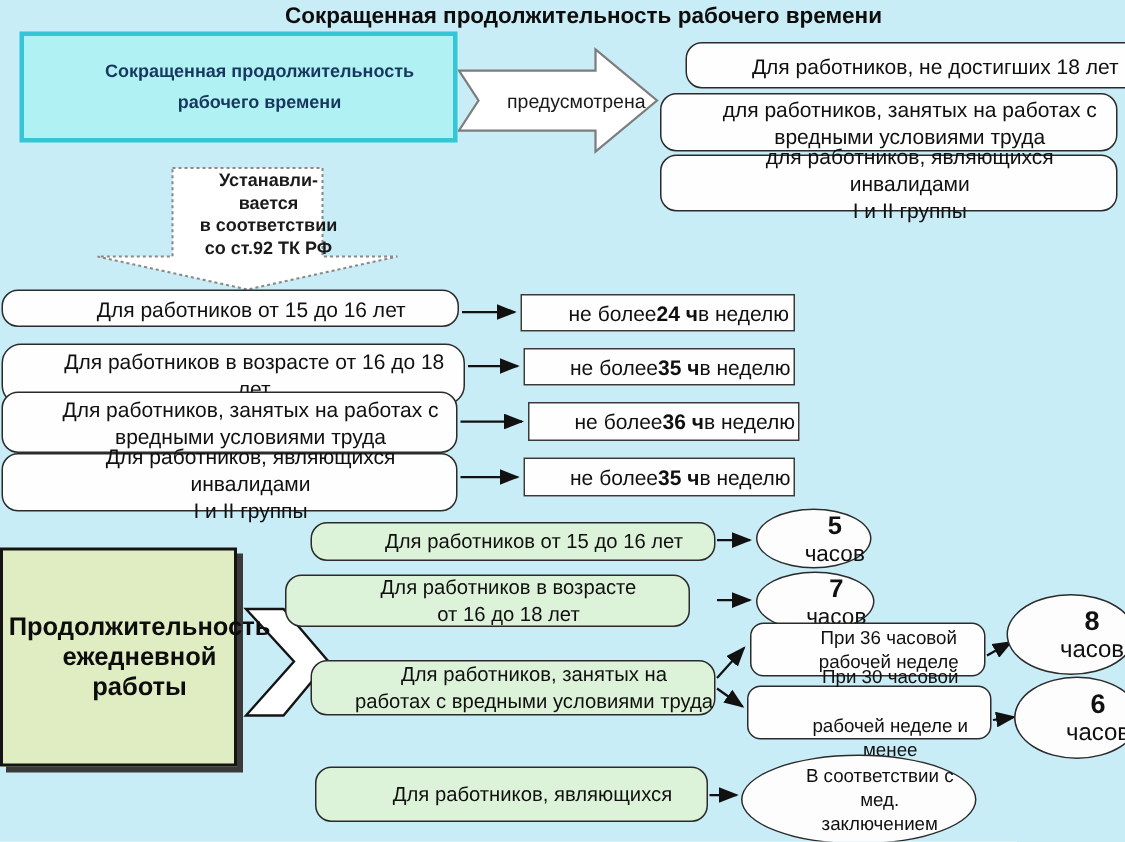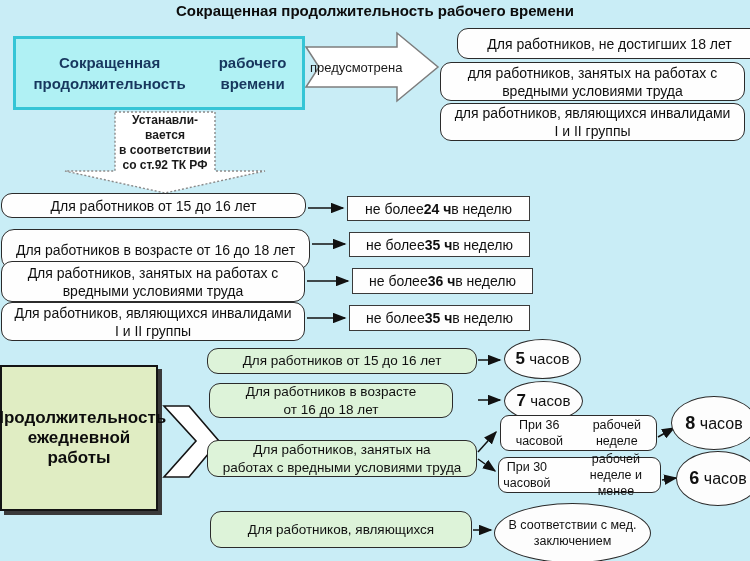--- a/index.html
+++ b/index.html
@@ -1,33 +1,33 @@
 <!DOCTYPE html>
 <html><head>
 <meta charset="utf-8">
 <style>
   html,body{margin:0;padding:0;}
   body{font-family:"Liberation Sans", sans-serif;}
   .canvas{position:relative;width:750px;height:561px;background:#c9edf6;overflow:hidden;}
-  .abs{position:absolute;box-sizing:border-box;}
+  .abs{position:absolute;box-sizing:border-box;padding-left:28px;}
   .title{left:0;top:2px;width:750px;text-align:center;font-size:15px;font-weight:bold;color:#0d0d0d;}
-  .main-box{left:13px;top:36px;width:292px;height:74px;background:#b0f1f4;border:3px solid #35c5d6;
-    color:#17375e;font-size:15px;font-weight:bold;line-height:21px;
-    display:flex;flex-direction:row;align-items:center;justify-content:center;text-align:center;}
+  .main-box{left:13px;top:21px;width:292px;height:74px;background:#b0f1f4;border:3px solid #35c5d6;
+    color:#17375e;font-size:12px;font-weight:bold;line-height:21px;
+    display:flex;flex-direction:column;align-items:center;justify-content:center;text-align:center;}
   .arrow-label{left:310px;top:60px;width:92px;text-align:center;font-size:13px;color:#1a1a1a;}
   .rbox{background:#fefefe;border:1.6px solid #2b2b2b;border-radius:11px;
     display:flex;flex-direction:column;align-items:center;justify-content:center;
     text-align:center;font-size:14px;color:#101010;line-height:18px;}
   .rect{background:#fefefe;border:1.4px solid #3a3a3a;
     display:flex;align-items:center;justify-content:center;text-align:center;font-size:14px;color:#101010;}
   .gbox{background:#ddf3d9;border:1.6px solid #2b2b2b;border-radius:11px;
     display:flex;flex-direction:column;align-items:center;justify-content:center;
     text-align:center;font-size:13.5px;color:#101010;line-height:17.5px;}
   .pbox{background:#fefefe;border:1.5px solid #2b2b2b;border-radius:9px;
-    display:flex;flex-direction:row;align-items:center;justify-content:center;
+    display:flex;flex-direction:column;align-items:center;justify-content:center;
     text-align:center;font-size:12.5px;color:#101010;line-height:16px;}
   .ellipse{background:#fdfdfd;border:1.5px solid #2b2b2b;border-radius:50%;
     display:flex;align-items:center;justify-content:center;text-align:center;color:#101010;}
   .note{left:95px;top:113px;width:140px;text-align:center;font-size:12px;line-height:15px;color:#1a1a1a;font-weight:bold;}
   .daily-box{left:0;top:365px;width:158px;height:146px;background:#e0edc3;border:2px solid #141414;
     box-shadow:4px 4px 0 0 #3a3a3a;display:flex;flex-direction:column;align-items:center;justify-content:center;
     text-align:center;font-size:17px;font-weight:bold;color:#0d0d0d;line-height:20px;}
   .hours{font-size:15px;}
   .hours b{font-size:17px;}
   .hours-big{font-size:16px;}
@@ -133,21 +133,21 @@
 
   <div class="abs daily-box">
     <div>Продолжительность</div>
     <div>ежедневной</div>
     <div>работы</div>
   </div>
 
   <div class="abs gbox" style="left:207px;top:348px;width:270px;height:26px;">
     <div>Для работников от 15 до 16 лет</div>
   </div>
-  <div class="abs gbox" style="left:209px;top:383px;width:244px;height:35px;">
+  <div class="abs gbox" style="left:190px;top:383px;width:270px;height:35px;">
     <div>Для работников в возрасте</div>
     <div>от 16 до 18 лет</div>
   </div>
   <div class="abs gbox" style="left:207px;top:440px;width:270px;height:37px;">
     <div>Для работников, занятых на</div>
     <div>работах с вредными  условиями труда</div>
   </div>
   <div class="abs gbox" style="left:210px;top:511px;width:262px;height:37px;">
     <div>Для работников, являющихся</div>
   </div>

